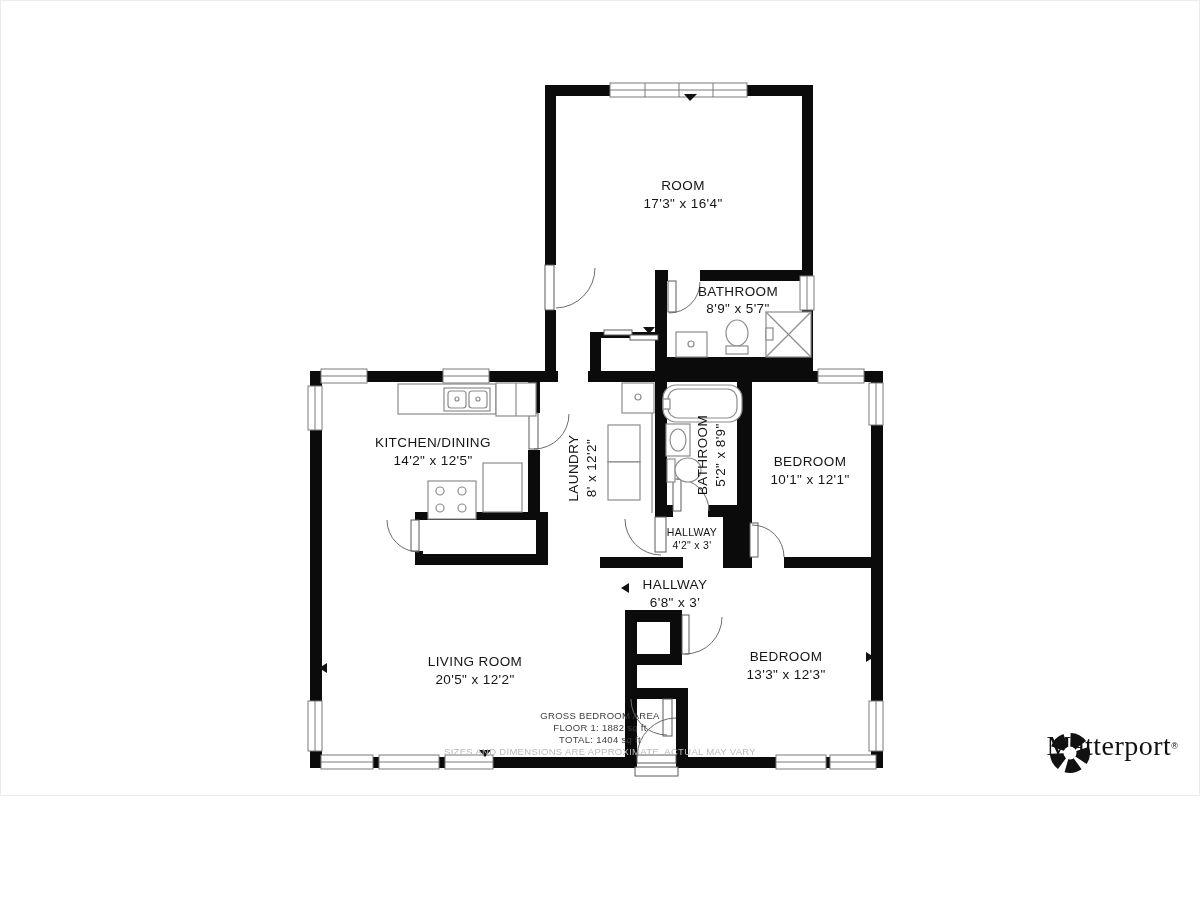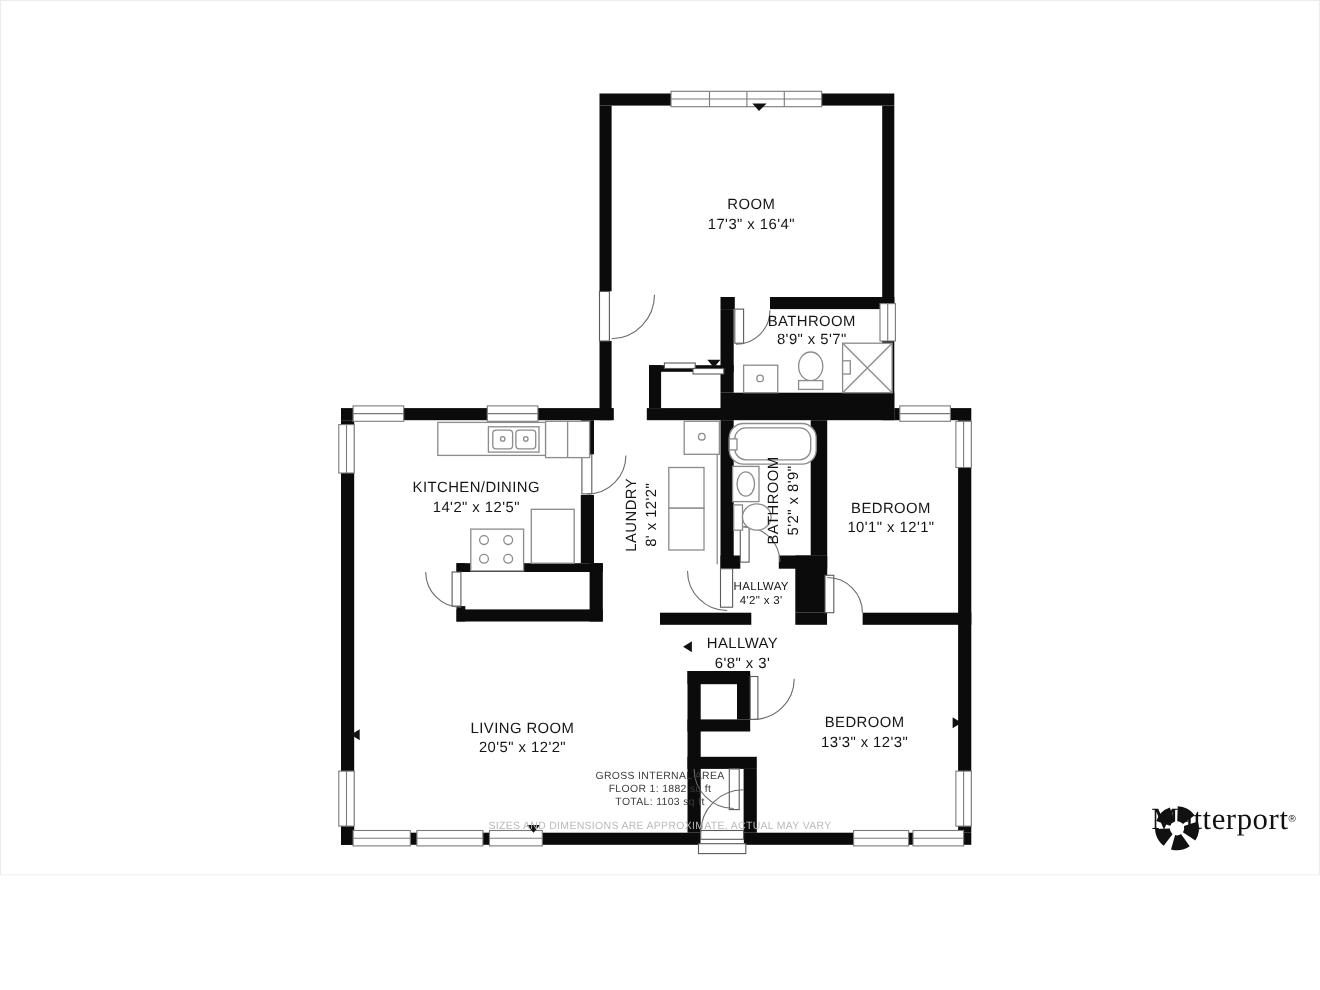--- a/index.html
+++ b/index.html
@@ -14,21 +14,21 @@
   .arc{fill:none;stroke:#6b6b6b;stroke-width:1;}
   .fix{fill:#ffffff;stroke:#8c8c8c;stroke-width:1.2;}
   .fixl{fill:none;stroke:#8c8c8c;stroke-width:1.2;}
   .tri{fill:#111111;}
   .lbl{font-family:"Liberation Sans",sans-serif;font-size:13.5px;fill:#151515;
        text-anchor:middle;letter-spacing:.4px;}
   .lbls{font-family:"Liberation Sans",sans-serif;font-size:10.5px;fill:#151515;
         text-anchor:middle;letter-spacing:.3px;}
   .footer{position:absolute;left:0;right:0;bottom:38px;text-align:center;line-height:12px;}
   .footer .f1{font-size:9.5px;color:#3c3c3c;letter-spacing:.3px;}
-  .footer .f4{font-size:9.5px;color:#b9b9b9;letter-spacing:.3px;margin-top:10px;}
+  .footer .f4{font-size:9.5px;color:#b9b9b9;letter-spacing:.3px;margin-top:0;}
   .brand{position:absolute;right:22px;bottom:34px;display:flex;align-items:center;gap:10px;}
   .brand .word{font-family:"Liberation Serif",serif;font-size:28px;color:#111;letter-spacing:.5px;}
   .brand sup{font-size:9px;color:#111;vertical-align:super;}
 </style>
 </head>
 <body>
 
 <div class="canvas">
   <svg width="1200" height="900" viewBox="0 0 1200 900">
 
@@ -232,23 +232,23 @@
 
       <text class="lbl" x="475" y="666">LIVING ROOM</text>
       <text class="lbl" x="475" y="684">20'5" x 12'2"</text>
 
       <text class="lbl" x="786" y="661">BEDROOM</text>
       <text class="lbl" x="786" y="679">13'3" x 12'3"</text>
     </g>
   </svg>
 
   <div class="footer">
-    <div class="f1">GROSS INTERNAL AREA</div>
+    <div class="f1">GROSS BEDROOM AREA</div>
     <div class="f1">FLOOR 1: 1882 sq ft</div>
-    <div class="f1">TOTAL: 1103 sq ft</div>
+    <div class="f1">TOTAL: 1404 sq ft</div>
     <div class="f4">SIZES AND DIMENSIONS ARE APPROXIMATE, ACTUAL MAY VARY</div>
   </div>
 
   <div class="brand">
     <svg width="46" height="46" viewBox="-23 -23 46 46">
       <g transform="rotate(-18)">
         <circle cx="0" cy="0" r="13" fill="none" stroke="#111" stroke-width="14" stroke-dasharray="11.6 4.74"></circle>
       </g>
       <circle cx="0" cy="0" r="6.5" fill="#ffffff"></circle>
     </svg>

